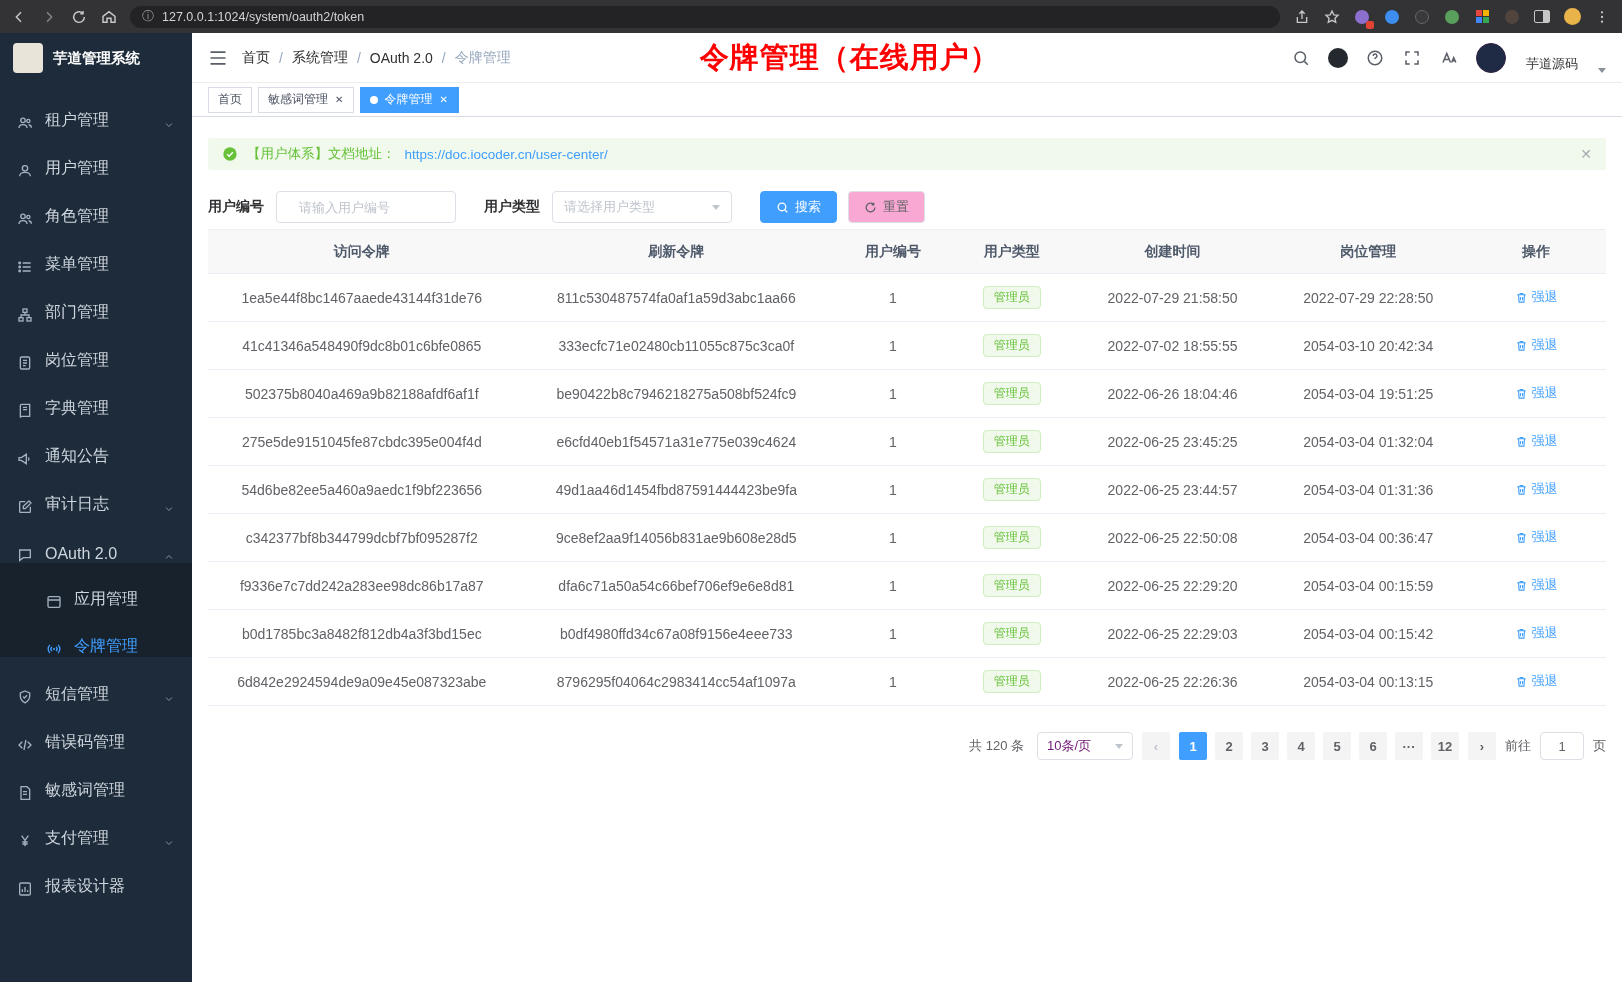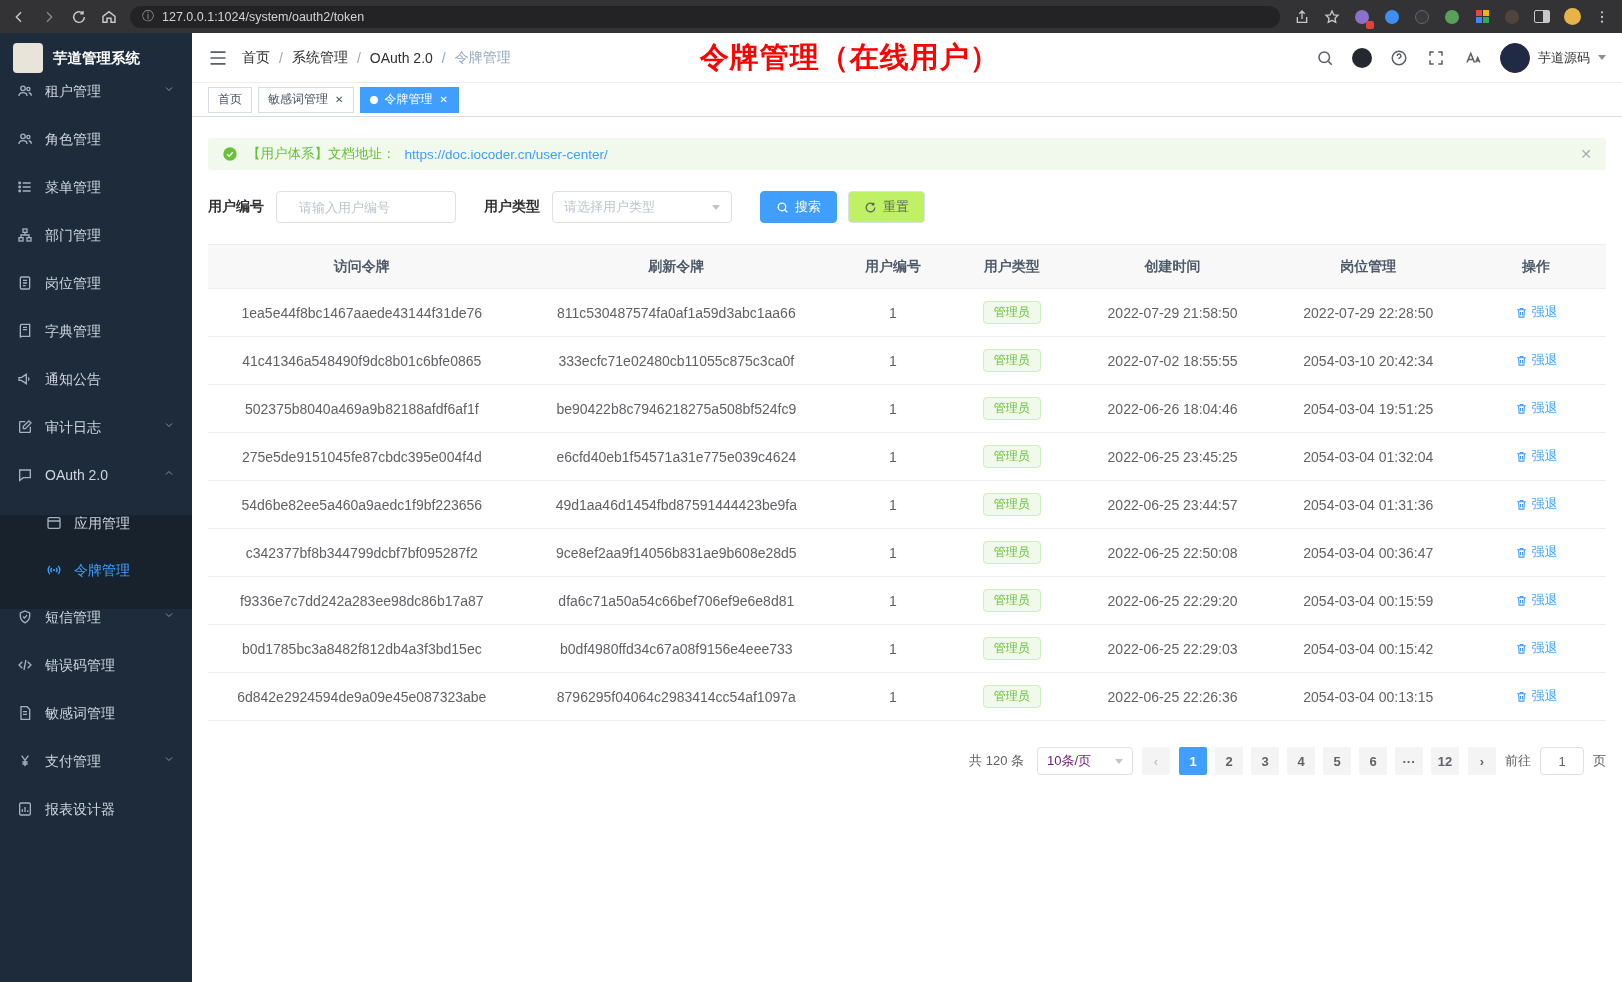--- a/index.html
+++ b/index.html
@@ -21,21 +21,21 @@
   .split-ic{width:16px;height:13px;border:1.5px solid #c7c7c7;border-radius:2px;position:relative}
   .split-ic::after{content:"";position:absolute;right:0;top:0;bottom:0;width:6px;background:#c7c7c7}
   .prof-av{width:17px;height:17px;border-radius:50%;background:#e8b44a}
 
   
   .app{display:flex;height:949px}
   .sidebar{width:192px;background:#1d2b3a;flex:0 0 192px;overflow:hidden}
   .logo{height:50px;display:flex;align-items:center;gap:10px;padding:0 13px}
   .logo-img{width:30px;height:30px;border-radius:4px;background:#e9e4da;flex:0 0 30px}
   .logo-title{color:#fff;font-size:14.5px;font-weight:bold;white-space:nowrap}
-  .menu-item{height:48px;display:flex;align-items:flex-start;gap:12px;padding:0 17px;color:#cfd6de;font-size:14px;cursor:pointer;white-space:nowrap}
+  .menu-item{height:48px;display:flex;align-items:flex-end;gap:12px;padding:0 17px;color:#cfd6de;font-size:16px;cursor:pointer;white-space:nowrap}
   .menu-item .mi-icon{width:16px;height:16px;color:#a4b1bf;flex:0 0 16px}
   .menu-item .mi-icon svg{width:16px;height:16px;display:block}
   .menu-item .chev{margin-left:auto;color:#8795a5;width:12px;height:12px}
   .menu-item .chev svg{width:12px;height:12px;display:block}
   .menu-item.sub{background:#17222d;padding-left:46px;height:47px}
   .menu-item.active{color:#409eff}
   .menu-item.active .mi-icon{color:#409eff}
 
   .main{flex:1;display:flex;flex-direction:column;background:#fff;min-width:0}
 
@@ -45,21 +45,21 @@
   .hamburger svg{width:20px;height:20px}
   .crumbs{display:flex;align-items:center;gap:9px;font-size:14px;color:#303133}
   .crumb{cursor:pointer}
   .crumb-sep{color:#97a8be}
   .crumb.last{color:#97a8be;cursor:default}
   .annotation{position:absolute;left:46%;transform:translateX(-50%);color:#fe0000;font-size:29px;font-weight:bold;letter-spacing:1px;white-space:nowrap}
   .hdr-right{margin-left:auto;display:flex;align-items:center;gap:17px;color:#5a5e66}
   .h-ic{width:20px;height:20px;display:flex;align-items:center;justify-content:center;cursor:pointer}
   .h-ic svg{width:18px;height:18px}
   .gh{width:20px;height:20px;border-radius:50%;background:#24292f}
-  .user-chip{display:flex;align-items:center;gap:8px;cursor:pointer}
+  .user-chip{display:flex;align-items:flex-end;gap:20px;cursor:pointer}
   .avatar{width:30px;height:30px;border-radius:50%;background:#1f2a44;border:1px solid #324}
   .uname{font-size:13px;color:#303133}
   .tri-down{width:0;height:0;border-left:4px solid transparent;border-right:4px solid transparent;border-top:5px solid #8a8f99}
 
   
   .tabsbar{height:34px;display:flex;align-items:center;gap:6px;padding:0 16px;border-bottom:1px solid #d8dce5;background:#fff}
   .tag{height:26px;display:inline-flex;align-items:center;gap:6px;padding:0 9px;border:1px solid #d8dce5;font-size:12px;color:#495060;background:#fff;cursor:pointer}
   .tag .dot{width:8px;height:8px;border-radius:50%;background:#fff;display:inline-block}
   .tag .x{font-size:10px;line-height:1;padding:1px;border-radius:50%}
   .tag.active{background:#409eff;border-color:#409eff;color:#fff}
@@ -69,25 +69,25 @@
   .alert{height:32px;background:#f0f9eb;border-radius:3px;display:flex;align-items:center;gap:9px;padding:0 14px;font-size:13.5px;color:#67c23a}
   .alert .chk svg{width:16px;height:16px;display:block}
   .alert a{color:#409eff;text-decoration:none;cursor:pointer}
   .alert .close{margin-left:auto;color:#a8abb2;font-size:14px;cursor:pointer}
 
   .filters{display:flex;align-items:center;margin-top:21px;font-size:14px;color:#303133}
   .flabel{font-weight:bold;margin-right:12px}
   .finput{width:180px;height:32px;border:1px solid #dcdfe6;border-radius:4px;padding:0 22px;font-size:13px;color:#606266;outline:none;margin-right:28px}
   .finput::placeholder{color:#bfc4cc}
   .fselect{width:180px;height:32px;border:1px solid #dcdfe6;border-radius:4px;padding:0 11px;display:flex;align-items:center;justify-content:space-between;color:#bfc4cc;font-size:13px;cursor:pointer;margin-right:28px}
-  .btn{height:32px;border-radius:4px;padding:0 15px;font-size:13px;display:inline-flex;align-items:center;gap:6px;cursor:pointer;border:1px solid #dcdfe6;background:#bef264;color:#606266}
+  .btn{height:32px;border-radius:4px;padding:0 15px;font-size:13px;display:inline-flex;align-items:center;gap:6px;cursor:pointer;border:1px solid #dcdfe6;background:#f9a8d4;color:#606266}
   .btn svg{width:13px;height:13px}
   .btn.primary{background:#409eff;border-color:#409eff;color:#fff;margin-right:11px}
 
-  table{width:100%;border-collapse:collapse;margin-top:21px;font-size:14px;color:#606266;table-layout:fixed}
+  table{width:100%;border-collapse:collapse;margin-top:6px;font-size:14px;color:#606266;table-layout:fixed}
   th{height:44px;background:#f8f8f9;color:#4e5969;font-weight:bold;border-top:1px solid #ebeef5;border-bottom:1px solid #ebeef5;text-align:center;font-size:14px}
   td{height:48px;border-bottom:1px solid #ebeef5;text-align:center;overflow:hidden;white-space:nowrap;text-overflow:ellipsis}
   .badge{display:inline-block;padding:2px 10px;font-size:12px;color:#67c23a;background:#f0f9eb;border:1px solid #cdeebd;border-radius:4px;line-height:17px}
   .action{color:#409eff;font-size:13px;display:inline-flex;align-items:center;gap:4px;cursor:pointer}
   .action svg{width:13px;height:13px}
 
   .pager{display:flex;align-items:center;justify-content:flex-end;gap:9px;margin-top:26px;font-size:13px;color:#606266}
   .ptotal{margin-right:4px}
   .psel{width:96px;height:28px;border:1px solid #dcdfe6;border-radius:4px;display:flex;align-items:center;justify-content:space-between;padding:0 9px;cursor:pointer;color:#701a75}
   .pbtn{min-width:28px;height:28px;padding:0 4px;border-radius:2px;background:#f4f4f5;color:#606266;display:inline-flex;align-items:center;justify-content:center;font-weight:bold;font-size:13px;cursor:pointer}
@@ -194,20 +194,29 @@
           <span>租户管理</span>
           <span class="chev">
             <svg viewBox="0 0 24 24" fill="none" stroke="currentColor" stroke-width="2">
               <path d="M6 9l6 6 6-6"></path>
             </svg>
           </span>
         </div>
         <div class="menu-item">
           <span class="mi-icon">
             <svg viewBox="0 0 24 24" fill="none" stroke="currentColor" stroke-width="2">
+              <circle cx="12" cy="8" r="4"></circle>
+              <path d="M4 20c0-4 3.6-6 8-6s8 2 8 6"></path>
+            </svg>
+          </span>
+          <span>用户管理</span>
+        </div>
+        <div class="menu-item">
+          <span class="mi-icon">
+            <svg viewBox="0 0 24 24" fill="none" stroke="currentColor" stroke-width="2">
               <circle cx="9" cy="8" r="3.4"></circle>
               <path d="M3 19.5c0-3.4 2.7-5 6-5s6 1.6 6 5"></path>
               <circle cx="17" cy="9" r="2.4"></circle>
               <path d="M17.5 14.6c2.4.3 4 1.8 4 4.4"></path>
             </svg>
           </span>
           <span>角色管理</span>
         </div>
         <div class="menu-item">
           <span class="mi-icon">

